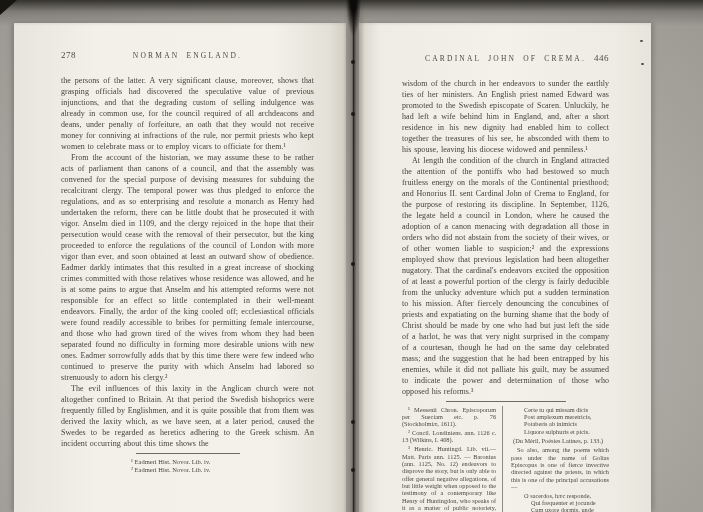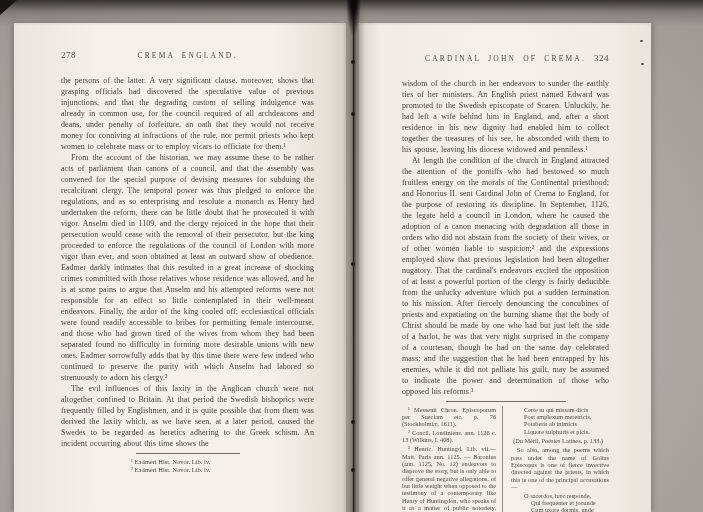--- a/index.html
+++ b/index.html
@@ -61,42 +61,42 @@
 </style>
 </head>
 <body>
 
 <div class="scan">
 
   <div class="page page-left">
     <div class="page-inner-left">
       <div class="page-head">
         <span class="pageno">278</span>
-        <span class="running-head">CREMA ENGLAND.</span>
+        <span class="running-head">NORMAN ENGLAND.</span>
         <span class="pageno"></span>
       </div>
       <div class="body-text">
         <p class="no-indent">the persons of the latter.  A very significant clause, moreover, shows that grasping officials had discovered the speculative value of previous injunctions, and that the degrading custom of selling indulgence was already in common use, for the council required of all archdeacons and deans, under penalty of forfeiture, an oath that they would not receive money for conniving at infractions of the rule, nor permit priests who kept women to celebrate mass or to employ vicars to officiate for them.¹</p>
         <p>From the account of the historian, we may assume these to be rather acts of parliament than canons of a council, and that the assembly was convened for the special purpose of devising measures for subduing the recalcitrant clergy.  The temporal power was thus pledged to enforce the regulations, and as so enterprising and resolute a monarch as Henry had undertaken the reform, there can be little doubt that he prosecuted it with vigor.  Anselm died in 1109, and the clergy rejoiced in the hope that their persecution would cease with the removal of their persecutor, but the king proceeded to enforce the regulations of the council of London with more vigor than ever, and soon obtained at least an outward show of obedience. Eadmer darkly intimates that this resulted in a great increase of shocking crimes committed with those relatives whose residence was allowed, and he is at some pains to argue that Anselm and his attempted reforms were not responsible for an effect so little contemplated in their well-meant endeavors.  Finally, the ardor of the king cooled off; ecclesiastical officials were found readily accessible to bribes for permitting female intercourse, and those who had grown tired of the wives from whom they had been separated found no difficulty in forming more desirable unions with new ones.  Eadmer sorrowfully adds that by this time there were few indeed who continued to preserve the purity with which Anselm had labored so strenuously to adorn his clergy.²</p>
         <p>The evil influences of this laxity in the Anglican church were not altogether confined to Britain.  At that period the Swedish bishoprics were frequently filled by Englishmen, and it is quite possible that from them was derived the laxity which, as we have seen, at a later period, caused the Swedes to be regarded as heretics adhering to the Greek schism.  An incident occurring about this time shows the</p>
       </div>
       <div class="fn-rule w-left"></div>
       <div class="footnotes-simple">
         <div>¹ Eadmeri Hist. Novor. Lib. iv.</div>
         <div>² Eadmeri Hist. Novor. Lib. iv.</div>
       </div>
     </div>
   </div>
 
   <div class="page page-right">
     <div class="page-inner-right">
       <div class="page-head">
         <span class="pageno"></span>
         <span class="running-head">CARDINAL JOHN OF CREMA.</span>
-        <span class="pageno right">324</span>
+        <span class="pageno right">446</span>
       </div>
       <div class="body-text">
         <p class="no-indent">wisdom of the church in her endeavors to sunder the earthly ties of her ministers.  An English priest named Edward was promoted to the Swedish episcopate of Scaren.  Unluckily, he had left a wife behind him in England, and, after a short residence in his new dignity had enabled him to collect together the treasures of his see, he absconded with them to his spouse, leaving his diocese widowed and penniless.¹</p>
         <p>At length the condition of the church in England attracted the attention of the pontiffs who had bestowed so much fruitless energy on the morals of the Continental priesthood; and Honorius II. sent Cardinal John of Crema to England, for the purpose of restoring its discipline.  In September, 1126, the legate held a council in London, where he caused the adoption of a canon menacing with degradation all those in orders who did not abstain from the society of their wives, or of other women liable to suspicion;² and the expressions employed show that previous legislation had been altogether nugatory.  That the cardinal's endeavors excited the opposition of at least a powerful portion of the clergy is fairly deducible from the unlucky adventure which put a sudden termination to his mission. After fiercely denouncing the concubines of priests and expatiating on the burning shame that the body of Christ should be made by one who had but just left the side of a harlot, he was that very night surprised in the company of a courtesan, though he had on the same day celebrated mass; and the suggestion that he had been entrapped by his enemies, while it did not palliate his guilt, may be assumed to indicate the power and determination of those who opposed his reforms.³</p>
       </div>
       <div class="fn-rule w-right"></div>
       <div class="fn-cols">
         <div class="fn-col-left">
           <div class="fn">¹ Messenii Chron. Episcoporum per Sueciam etc. p. 76 (Stockholmiæ, 1611).</div>
           <div class="fn">² Concil. Londiniens. ann. 1126 c. 13 (Wilkins, I. 408).</div>

